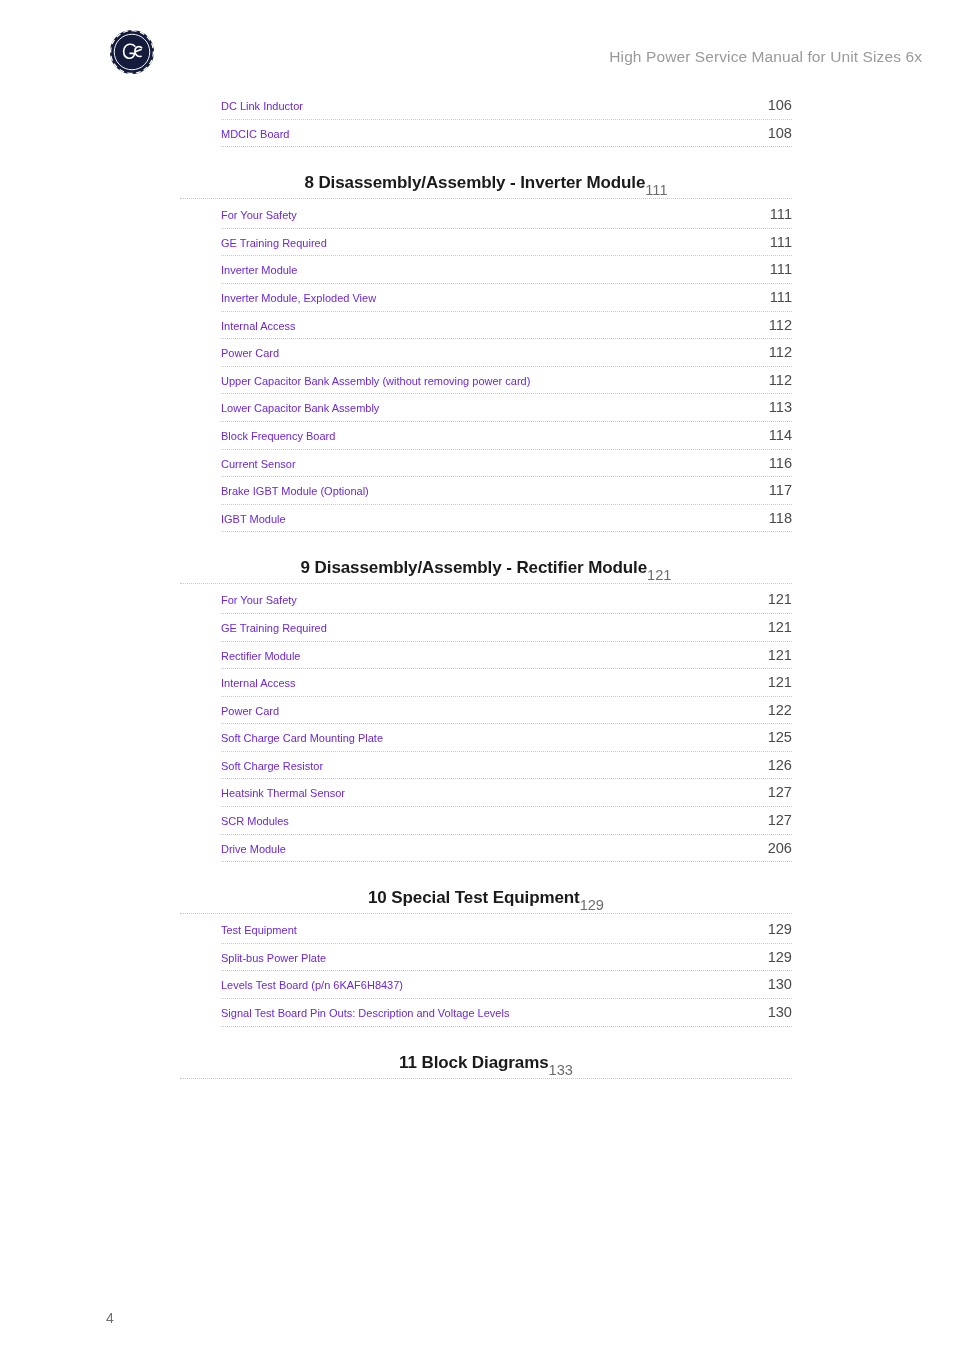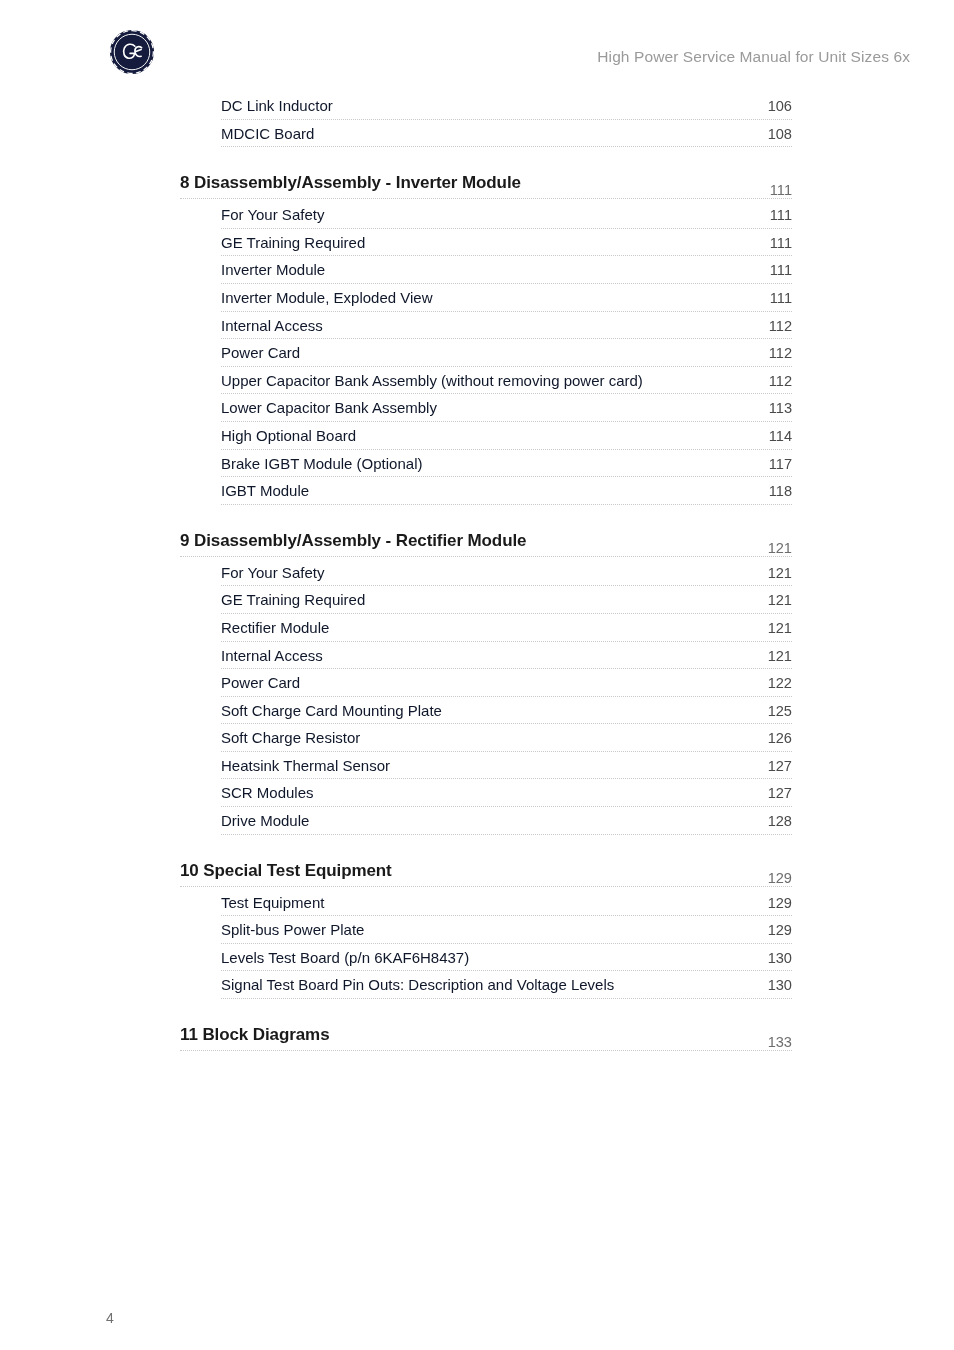--- a/index.html
+++ b/index.html
@@ -26,21 +26,21 @@
   }
   .ge-logo {
     position: absolute;
     left: 108px;
     top: 28px;
     width: 48px;
     height: 48px;
   }
   .doc-title {
     position: absolute;
-    right: 44px;
+    right: 32px;
     top: 48px;
     font-size: 15.5px;
     color: #9a9a9a;
     letter-spacing: 0.1px;
     white-space: nowrap;
     text-align: right;
   }
 
   
   .toc {
@@ -78,40 +78,41 @@
     padding-left: 41px;
   }
   .toc-row.level-2 .row-inner {
     height: 27.6px;
     padding-top: 5px;
   }
   .toc-row.level-2 .leader {
     left: 41px;
   }
   .toc-row.level-2 .entry-label {
-    font-size: 15px;
-    color: #0f172a;
+    font-size: 11px;
+    color: #6d28d9;
     font-weight: 400;
     white-space: nowrap;
   }
   .toc-row.level-2 .entry-page {
     font-size: 14.6px;
     color: #4a4a4a;
     font-weight: 400;
     white-space: nowrap;
   }
 
   
   .toc-row.level-1 {
     height: 38px;
     margin-top: 14px;
   }
   .toc-row.level-1 .row-inner {
     height: 38px;
     padding-top: 12px;
+    justify-content: center;
   }
   .toc-row.level-1 .entry-label {
     font-size: 17px;
     font-weight: bold;
     color: #1a1a1a;
     letter-spacing: -0.1px;
     white-space: nowrap;
   }
   .toc-row.level-1 .entry-page {
     font-size: 14.6px;
@@ -242,22 +243,29 @@
     </div>
     <div class="toc-row level-2">
       <div class="row-inner">
         <span class="entry-label">Lower Capacitor Bank Assembly</span>
         <span class="entry-page">113</span>
       </div>
       <span class="leader"></span>
     </div>
     <div class="toc-row level-2">
       <div class="row-inner">
-        <span class="entry-label">High Optional Board</span>
+        <span class="entry-label">Block Frequency Board</span>
         <span class="entry-page">114</span>
+      </div>
+      <span class="leader"></span>
+    </div>
+    <div class="toc-row level-2">
+      <div class="row-inner">
+        <span class="entry-label">Current Sensor</span>
+        <span class="entry-page">116</span>
       </div>
       <span class="leader"></span>
     </div>
     <div class="toc-row level-2">
       <div class="row-inner">
         <span class="entry-label">Brake IGBT Module (Optional)</span>
         <span class="entry-page">117</span>
       </div>
       <span class="leader"></span>
     </div>
@@ -334,21 +342,21 @@
     <div class="toc-row level-2">
       <div class="row-inner">
         <span class="entry-label">SCR Modules</span>
         <span class="entry-page">127</span>
       </div>
       <span class="leader"></span>
     </div>
     <div class="toc-row level-2">
       <div class="row-inner">
         <span class="entry-label">Drive Module</span>
-        <span class="entry-page">128</span>
+        <span class="entry-page">206</span>
       </div>
       <span class="leader"></span>
     </div>
     <div class="toc-row level-1">
       <div class="row-inner">
         <span class="entry-label">10 Special Test Equipment</span>
         <span class="entry-page">129</span>
       </div>
       <span class="leader"></span>
     </div>

